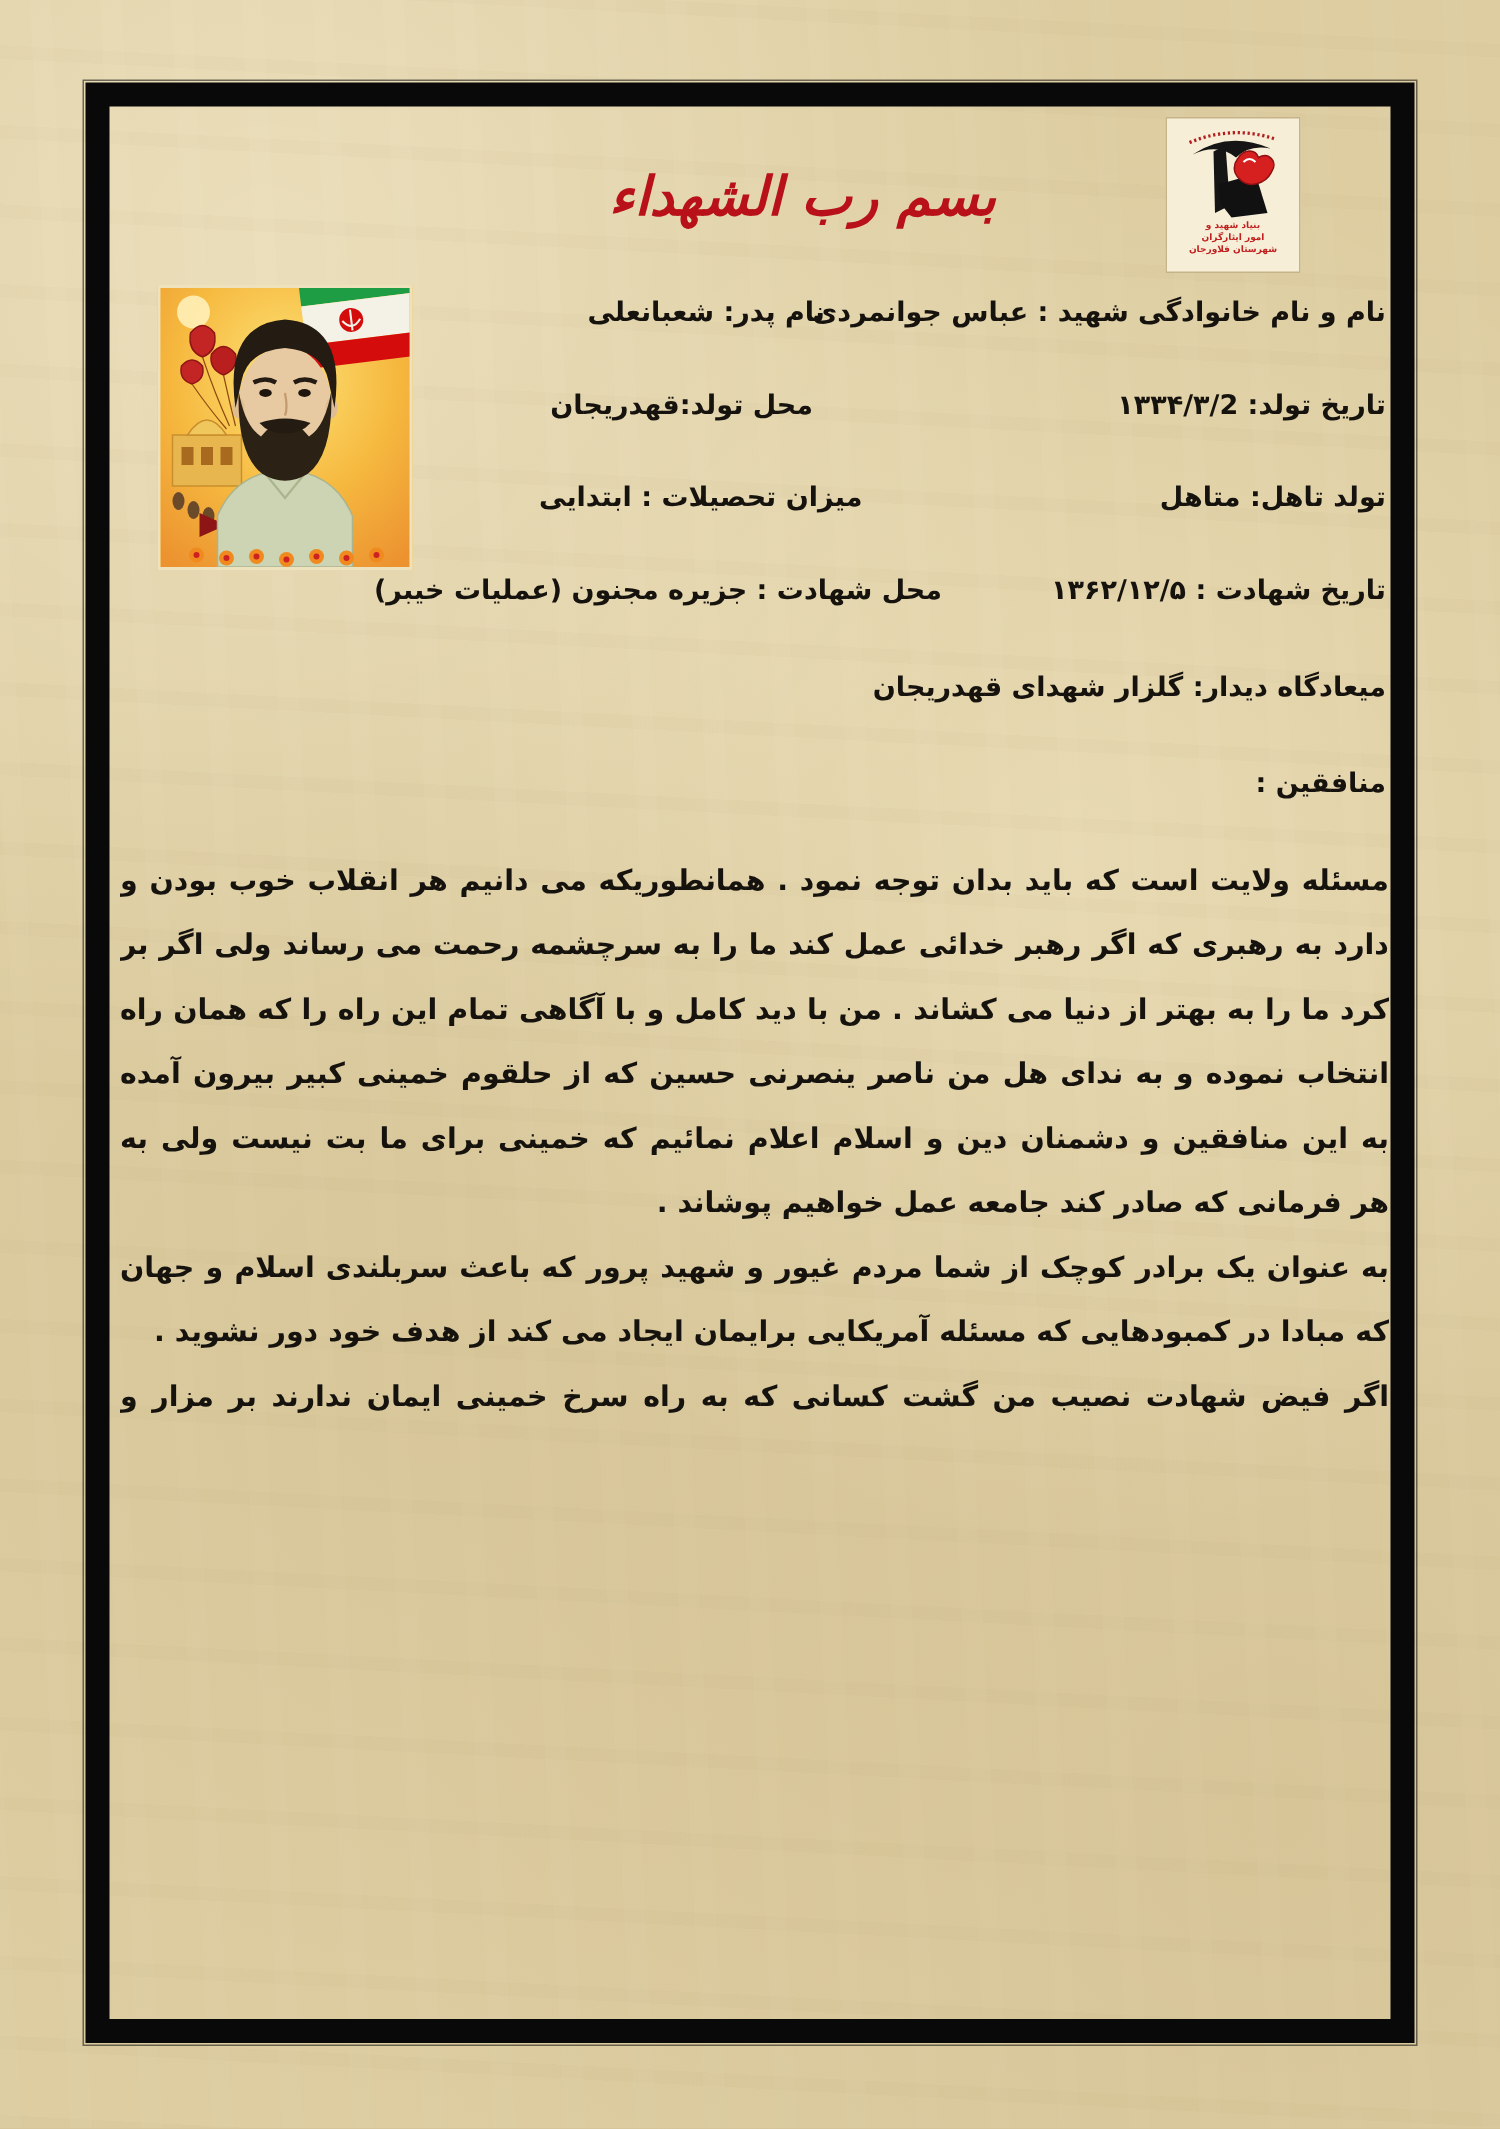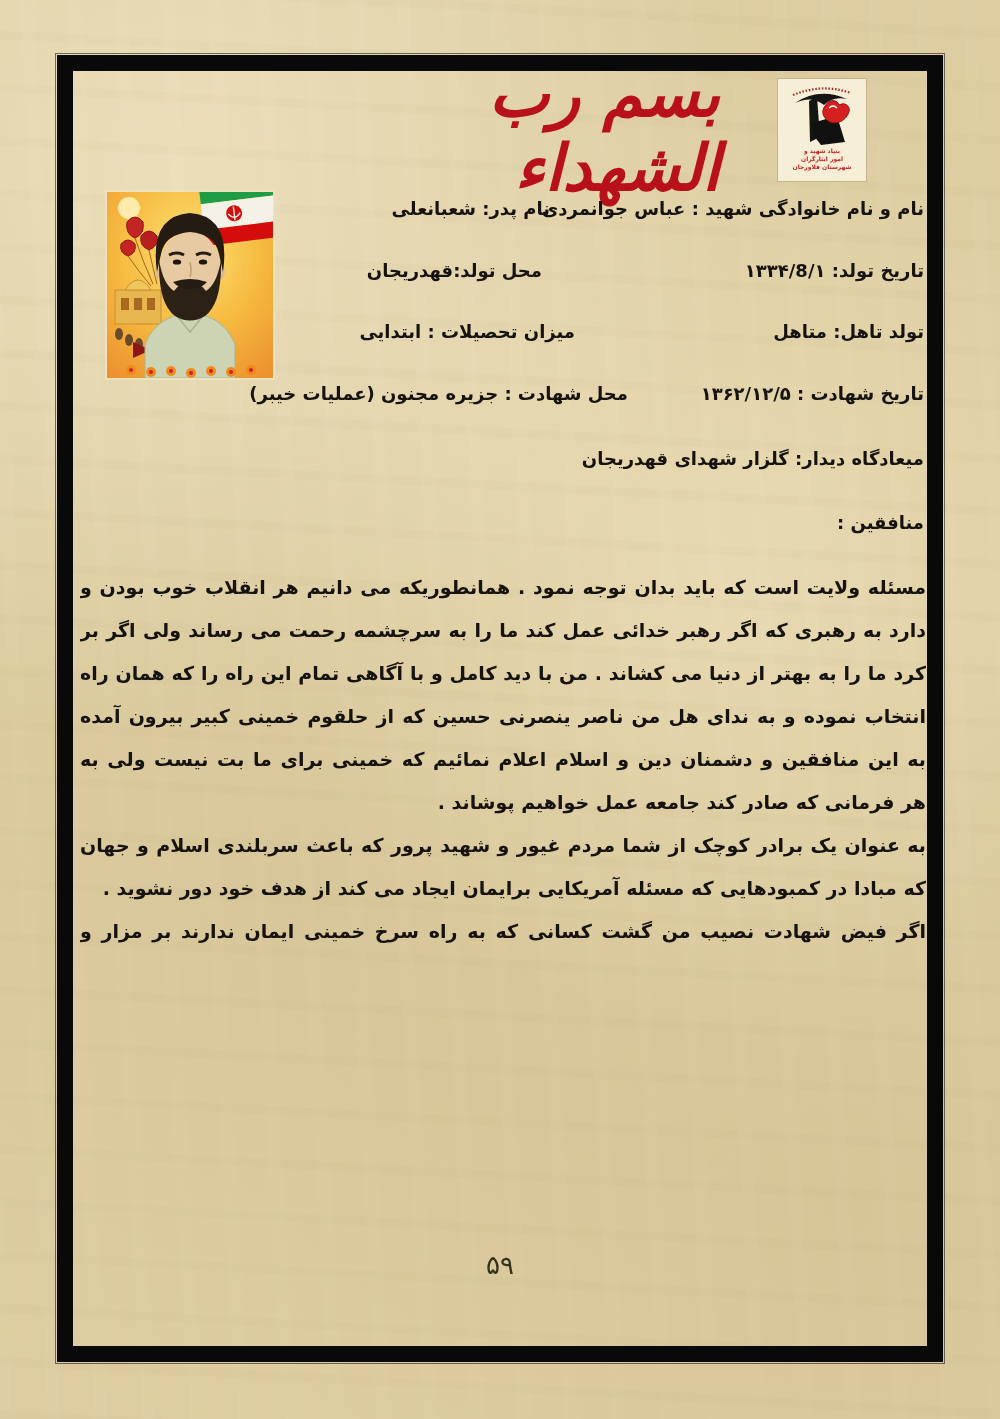--- a/index.html
+++ b/index.html
@@ -20,21 +20,21 @@
       repeating-linear-gradient(3deg, rgba(120,95,45,.04) 0 9px, transparent 9px 53px);
   }
   .frame{
     position:absolute;left:57px;top:55px;width:886px;height:1307px;
     box-sizing:border-box;border:16px solid #090909;
     outline:1px solid rgba(9,9,9,.55);outline-offset:1px;
   }
   .title{
     position:absolute;top:86px;left:350px;width:370px;height:90px;
     display:flex;align-items:center;justify-content:center;
-    direction:rtl;color:#b8111a;font-weight:bold;font-size:64px;
+    direction:rtl;color:#b8111a;font-weight:bold;font-size:36px;
     font-style:italic;letter-spacing:-1px;
   }
   .logo{
     position:absolute;left:777px;top:78px;width:90px;height:104px;
     background:#f6eed6;border:1px solid #c5b489;box-sizing:border-box;
     display:flex;flex-direction:column;align-items:center;padding-top:2px;
   }
   .logo-caption{direction:rtl;text-align:center;font-size:6px;line-height:1.3;
     color:#c02020;font-weight:bold;width:100%;}
   .photo{
@@ -165,35 +165,34 @@
         <g transform="translate(144 178)">
             <circle r="5" fill="#f08a1e"></circle>
             <circle r="2" fill="#c22"></circle>
           </g>
       </g>
     </svg>
   </div>
 
   <div class="field" style="top:198px;right:76px">نام و نام خانوادگی شهید : عباس جوانمردی</div>
   <div class="field" style="top:198px;right:450px">نام پدر: شعبانعلی</div>
-  <div class="field" style="top:260px;right:76px">تاریخ تولد: ۱۳۳۴/8/۱</div>
+  <div class="field" style="top:260px;right:76px">تاریخ تولد: ۱۳۳۴/۳/2</div>
   <div class="field" style="top:260px;right:458px">محل تولد:قهدریجان</div>
   <div class="field" style="top:321px;right:76px">تولد تاهل: متاهل</div>
   <div class="field" style="top:321px;right:425px">میزان تحصیلات : ابتدایی</div>
   <div class="field" style="top:383px;right:76px">تاریخ شهادت : ۱۳۶۲/۱۲/۵</div>
   <div class="field" style="top:448px;right:76px">میعادگاه دیدار: گلزار شهدای قهدریجان</div>
   <div class="field" style="top:383px;right:372px">محل شهادت : جزیره مجنون (عملیات خیبر)</div>
   <div class="field" style="top:512px;right:76px">منافقین :</div>
 
   <div class="will">
       <div class="will-line just">مسئله ولایت است که باید بدان توجه نمود . همانطوریکه می دانیم هر انقلاب خوب بودن و بد بودن آن بستگی</div>
       <div class="will-line just">دارد به رهبری که اگر رهبر خدائی عمل کند ما را به سرچشمه رحمت می رساند ولی اگر بر هوای نفس عمل</div>
       <div class="will-line just">کرد ما را به بهتر از دنیا می کشاند . من با دید کامل و با آگاهی تمام این راه را که همان راه حسین (ع) است</div>
       <div class="will-line just">انتخاب نموده و به ندای هل من ناصر ینصرنی حسین که از حلقوم خمینی کبیر بیرون آمده است ، لبیک گفتم تا</div>
       <div class="will-line just">به این منافقین و دشمنان دین و اسلام اعلام نمائیم که خمینی برای ما بت نیست ولی به عنوان یک رهبر بزرگ</div>
       <div class="will-line flushleft">هر فرمانی که صادر کند جامعه عمل خواهیم پوشاند .</div>
       <div class="will-line just">به عنوان یک برادر کوچک از شما مردم غیور و شهید پرور که باعث سربلندی اسلام و جهان شوید می خواهیم</div>
       <div class="will-line flushleft">که مبادا در کمبودهایی که مسئله آمریکایی برایمان ایجاد می کند از هدف خود دور نشوید .</div>
       <div class="will-line just">اگر فیض شهادت نصیب من گشت کسانی که به راه سرخ خمینی ایمان ندارند بر مزار و تشیع حاضر نشوند و بر</div>
     </div>
 
-  <div class="pagenum">۵۹</div>
 </div>
 
 </body></html>

